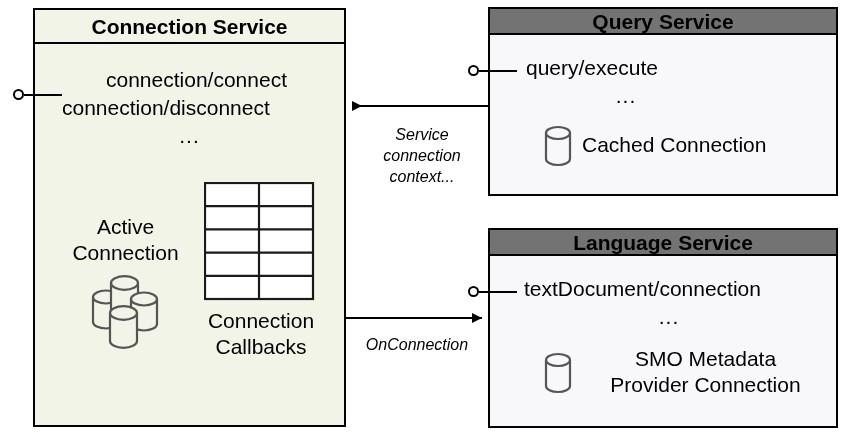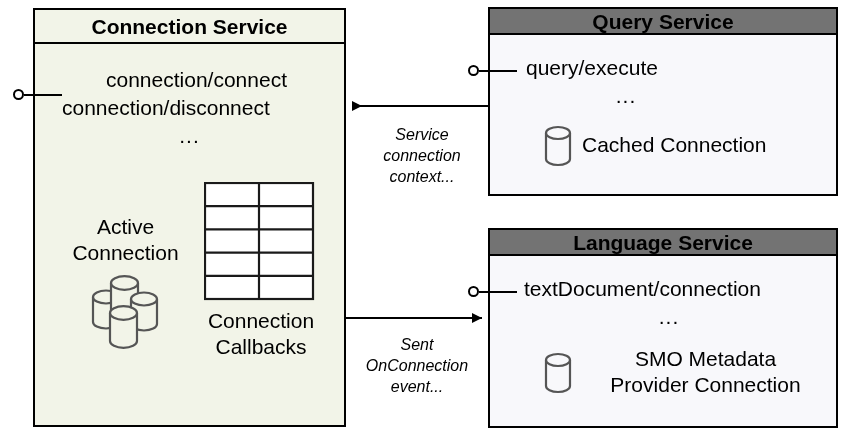--- a/index.html
+++ b/index.html
@@ -242,18 +242,16 @@
   <div class="lollipop-stem" style="left:479px; top:291px; width:38px;"></div>
   <div class="lollipop-ball" style="left:468px; top:286px;"></div>
 
   <div class="edge-label" style="left:362px; top:124px; width:120px;">
     <span style="display:block;">Service</span>
     <span style="display:block;">connection</span>
     <span style="display:block;">context...</span>
   </div>
 
   <div class="edge-label" style="left:352px; top:334px; width:130px;">
-    <span style="display:block;">Sent</span>
     <span style="display:block;">OnConnection</span>
-    <span style="display:block;">event...</span>
   </div>
 
 </div>
 
 </body></html>

